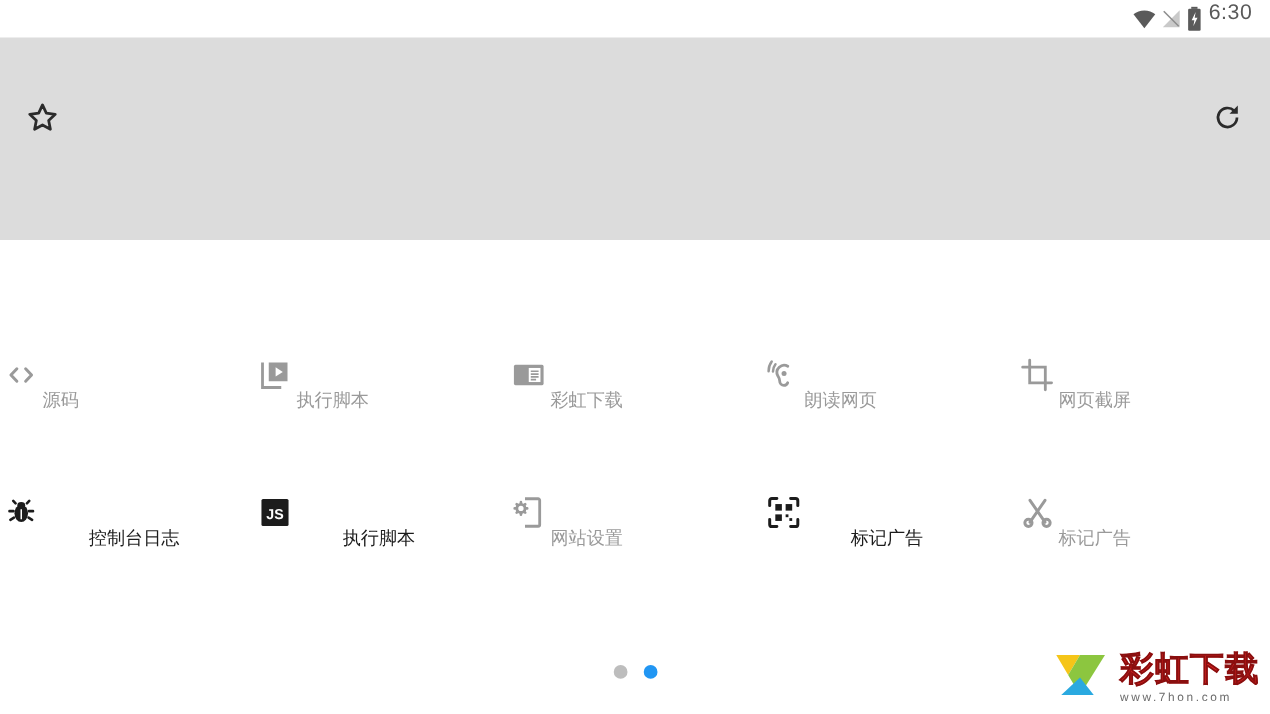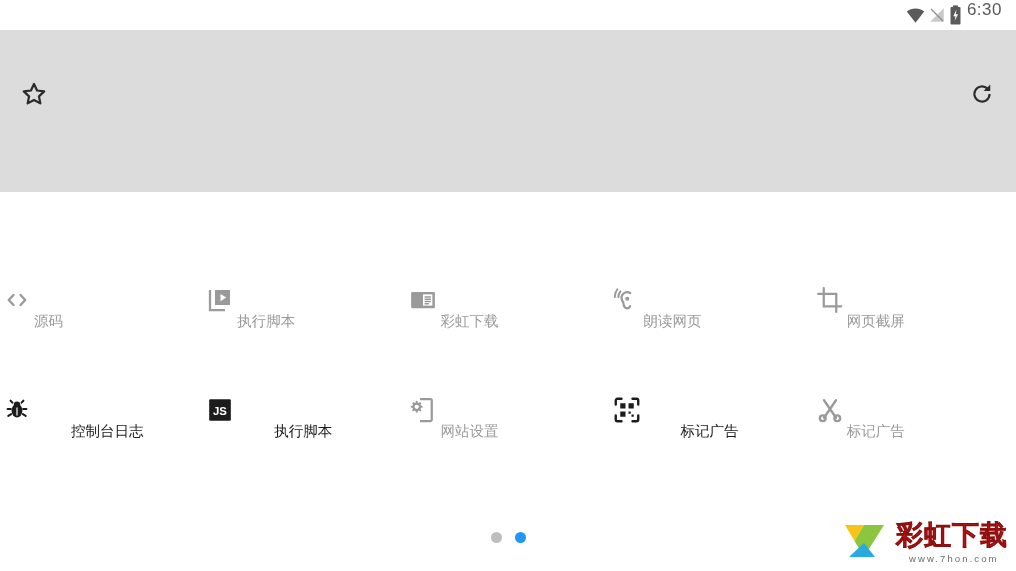--- a/index.html
+++ b/index.html
@@ -95,21 +95,20 @@
   .wm-title{
     font-size:27px; font-weight:bold; color:#e02020;
     letter-spacing:1px; line-height:1;
     font-family:Liberation Sans, sans-serif;
     -webkit-text-stroke:0.6px #8a0f0f;
   }
   .wm-url{
     font-size:9.5px; color:#6b6b6b; letter-spacing:2.1px;
     margin-top:4px;
     font-family:"Liberation Sans",sans-serif;
-    margin-left:13px;
   }
 </style>
 </head>
 <body>
 
 <div class="statusbar">
   <span class="sb-icon">
     <svg width="19" height="19" viewBox="0 0 24 24">
         <path fill="#5a5a5a" d="M12 21l11-14.2C20 4.4 16.2 3 12 3S4 4.4 1 6.8L12 21z"></path>
       </svg>

